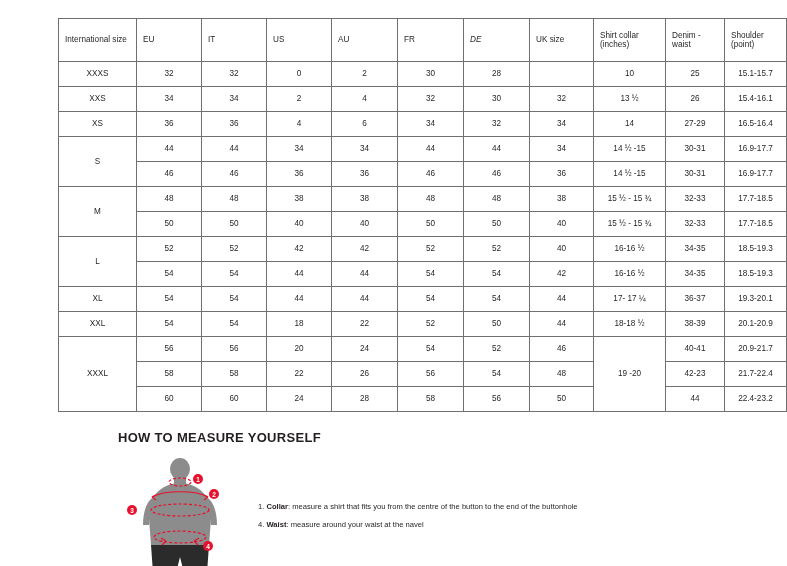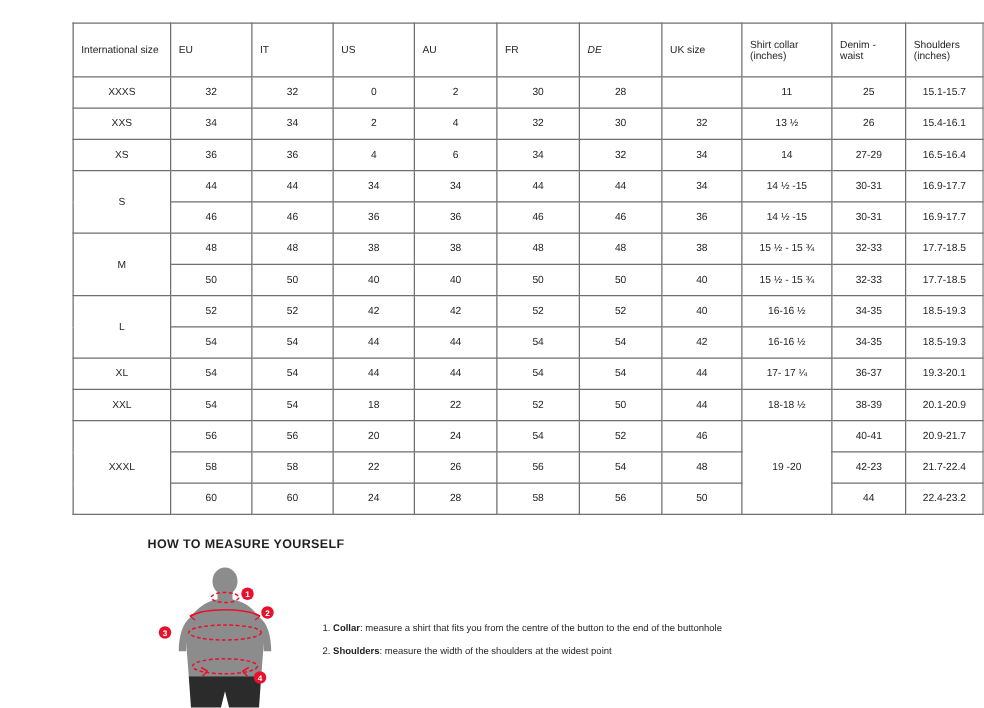--- a/index.html
+++ b/index.html
@@ -56,21 +56,21 @@
   .hdr-shoulder { width: 52px; }
   .hdr-bust { width: 52px; }
 
   .guide {
     position: absolute;
     left: 118px;
     top: 430px;
     width: 600px;
   }
   .guide-title {
-    font-size: 10px;
+    font-size: 13px;
     font-weight: bold;
     letter-spacing: 0.3px;
     color: #231f20;
     margin-bottom: 8px;
   }
   .guide-body {
     display: flex;
     align-items: center;
   }
   .figure-wrap {
@@ -100,35 +100,35 @@
       <th class="hdr-intl col-label">International size</th>
       <th class="hdr-eu col-label">EU</th>
       <th class="hdr-it col-label">IT</th>
       <th class="hdr-us col-label">US</th>
       <th class="hdr-au col-label">AU</th>
       <th class="hdr-fr col-label">FR</th>
       <th class="hdr-de col-label">DE</th>
       <th class="hdr-uk col-label">UK size</th>
       <th class="hdr-collar col-label">Shirt collar (inches)</th>
       <th class="hdr-denim col-label">Denim - waist</th>
-      <th class="hdr-shoulder col-label">Shoulders (inches)</th>
+      <th class="hdr-shoulder col-label">Shoulder (point)</th>
       <th class="hdr-bust col-label">Bust (inches)</th>
     </tr>
   </thead>
   <tbody id="table-body">
       <tr>
         <td>XXXS</td>
         <td>32</td>
         <td>32</td>
         <td>0</td>
         <td>2</td>
         <td>30</td>
         <td>28</td>
         <td></td>
-        <td>11</td>
+        <td>10</td>
         <td>25</td>
         <td>15.1-15.7</td>
         <td>16.5-17.2</td>
       </tr>
       <tr>
         <td>XXS</td>
         <td>34</td>
         <td>34</td>
         <td>2</td>
         <td>4</td>
@@ -338,16 +338,16 @@
         <circle cx="96" cy="41" r="5" fill="#e8112d"></circle>
         <text x="96" y="43.6" font-family="Liberation Sans, sans-serif" font-size="6.5" fill="#ffffff" text-anchor="middle" font-weight="bold">2</text>
         <circle cx="14" cy="57" r="5" fill="#e8112d"></circle>
         <text x="14" y="59.6" font-family="Liberation Sans, sans-serif" font-size="6.5" fill="#ffffff" text-anchor="middle" font-weight="bold">3</text>
         <circle cx="90" cy="93" r="5" fill="#e8112d"></circle>
         <text x="90" y="95.6" font-family="Liberation Sans, sans-serif" font-size="6.5" fill="#ffffff" text-anchor="middle" font-weight="bold">4</text>
       </svg>
     </div>
     <div class="steps" id="steps-list">
         <div class="step">1. <b>Collar</b>: measure a shirt that fits you from the centre of the button to the end of the buttonhole</div>
-        <div class="step">2. <b>Shoulders</b>: measure the width of the shoulders at the widest point</div>
+        <div class="step">4. <b>Waist</b>: measure around your waist at the navel</div>
       </div>
   </div>
 </div>
 
 </body></html>

